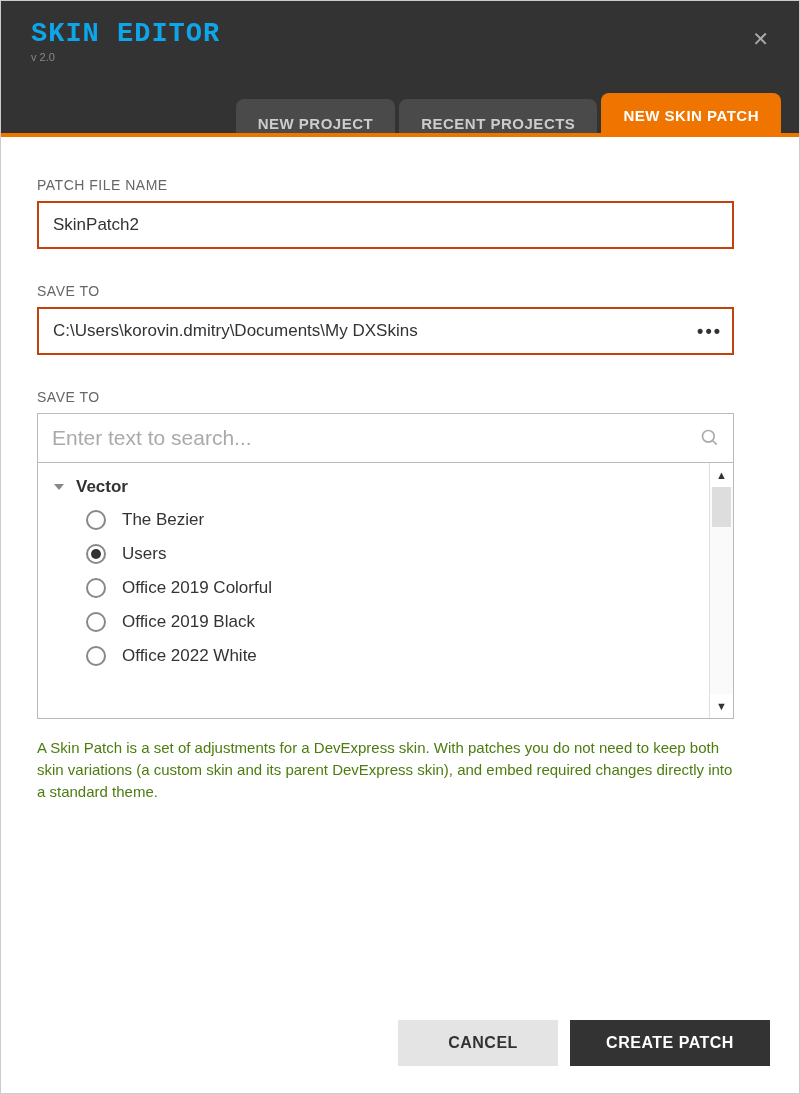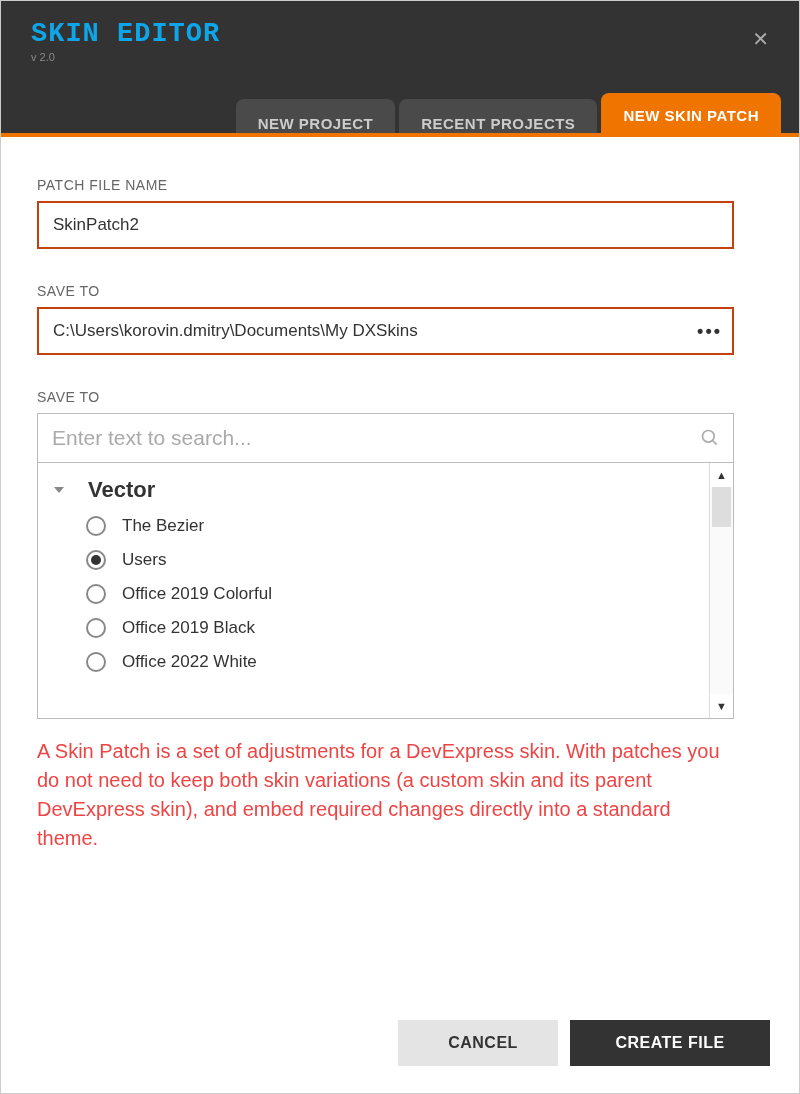--- a/index.html
+++ b/index.html
@@ -118,21 +118,21 @@
     display: flex;
   }
   .tree-list {
     flex: 1;
     overflow: hidden;
     padding: 8px 0;
   }
   .tree-group {
     display: flex; align-items: center;
     padding: 6px 10px 6px 16px;
-    font-size: 22px; font-weight: 600; color:#333;gap:12px;
+    font-size: 17px; font-weight: 600; color:#333;
   }
   .tree-chevron {
     width: 0; height: 0;
     border-left: 5px solid transparent;
     border-right: 5px solid transparent;
     border-top: 6px solid #888;
     margin-right: 12px;
   }
   .tree-item {
     display: flex; align-items: center;
@@ -162,22 +162,22 @@
   .scroll-arrow {
     height: 24px;
     display:flex; align-items:center; justify-content:center;
     cursor:pointer;
     font-size: 11px;
     color:#333;
   }
   .scroll-track { flex:1; background:#fafafa; position:relative;}
   .scroll-thumb { position:absolute; top:0; left:2px; right:2px; height:40px; background:#ddd;}
   .description {
-    font-size: 20px;
-    color: #ef4444;
+    font-size: 15px;
+    color: #4d7c0f;
     line-height: 1.45;
     margin-top: 18px;
   }
   .footer {
     position: absolute;
     bottom: 28px;
     right: 30px;
     display: flex;
     gap: 12px;
   }
@@ -263,14 +263,14 @@
       <div class="scroll-arrow">▼</div>
     </div>
   </div>
 
   <div class="description">A Skin Patch is a set of adjustments for a DevExpress skin. With patches you do not need to keep both skin variations (a custom skin and its parent DevExpress skin), and embed required changes directly into a standard theme.</div>
 
 </div>
 
 <div class="footer">
   <button class="btn btn-cancel">CANCEL</button>
-  <button class="btn btn-primary">CREATE FILE</button>
+  <button class="btn btn-primary">CREATE PATCH</button>
 </div>
 
 </body></html>

